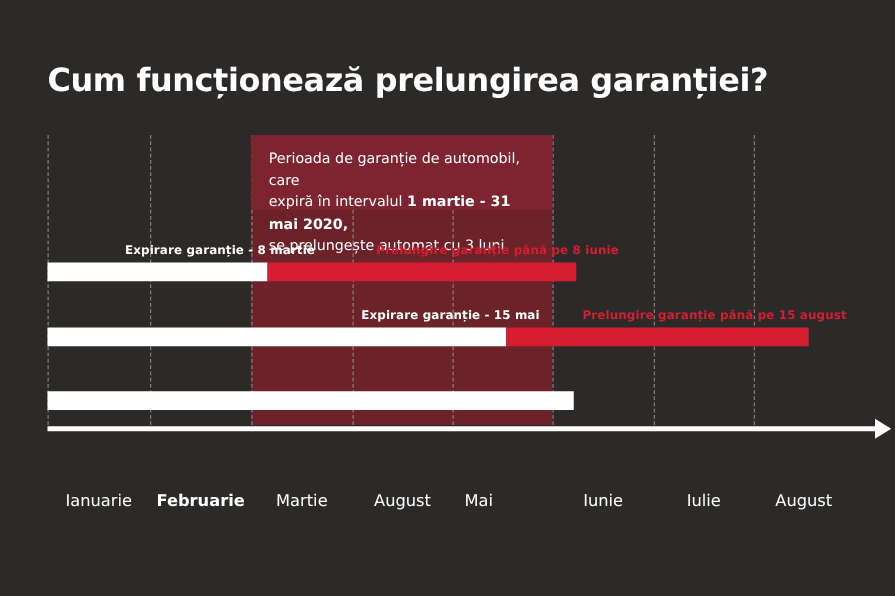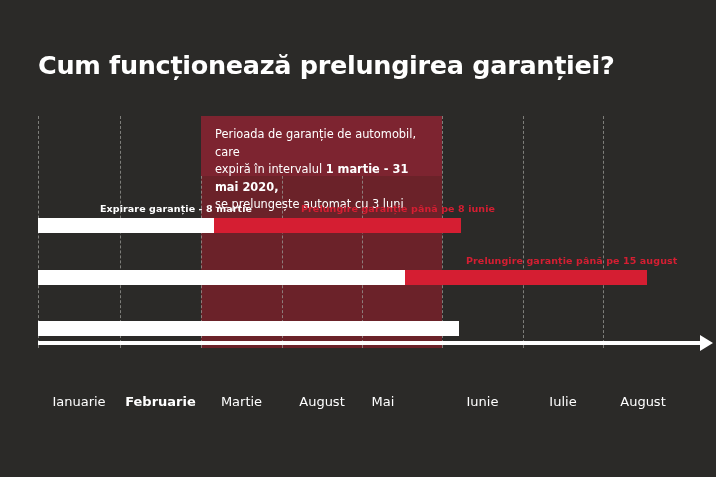--- a/index.html
+++ b/index.html
@@ -18,21 +18,21 @@
     font-size:25.5px;
     font-weight:bold;
     color:#ffffff;
     letter-spacing:-0.3px;
     white-space:nowrap;
   }
 
   
   .plot{
     position:absolute;
-    left:0px;top:116px;
+    left:0px;top:108px;
     width:616px;height:232px;
   }
 
   .shadeband{
     position:absolute;
     top:0px;
     height:232px;
     background:#6b2229;
   }
 
@@ -137,20 +137,21 @@
 
 
     <div class="row" style="top:87px;height:34px;text-align:center;">
       <div class="rowlabel white" style="left:100px;top:0px;">Expirare garanție - 8 martie</div>
       <div class="rowlabel red" style="left:301px;top:0px;">Prelungire garanție până pe 8 iunie</div>
       <div class="bar white" style="left:38px;top:15px;width:176px;"></div>
       <div class="bar red" style="left:214px;top:15px;width:247px;"></div>
     </div>
 
     <div class="row" style="top:139px;height:34px;">
+      <div class="rowlabel white" style="left:289px;top:0px;">Expirare garanție - 15 mai</div>
       <div class="rowlabel red" style="left:466px;top:0px;">Prelungire garanție până pe 15 august</div>
       <div class="bar white" style="left:38px;top:15px;width:367px;"></div>
       <div class="bar red" style="left:405px;top:15px;width:242px;"></div>
     </div>
 
     <div class="row" style="top:190px;height:34px;">
       <div class="bar white" style="left:38px;top:15px;width:421px;"></div>
     </div>
 
   </div>

